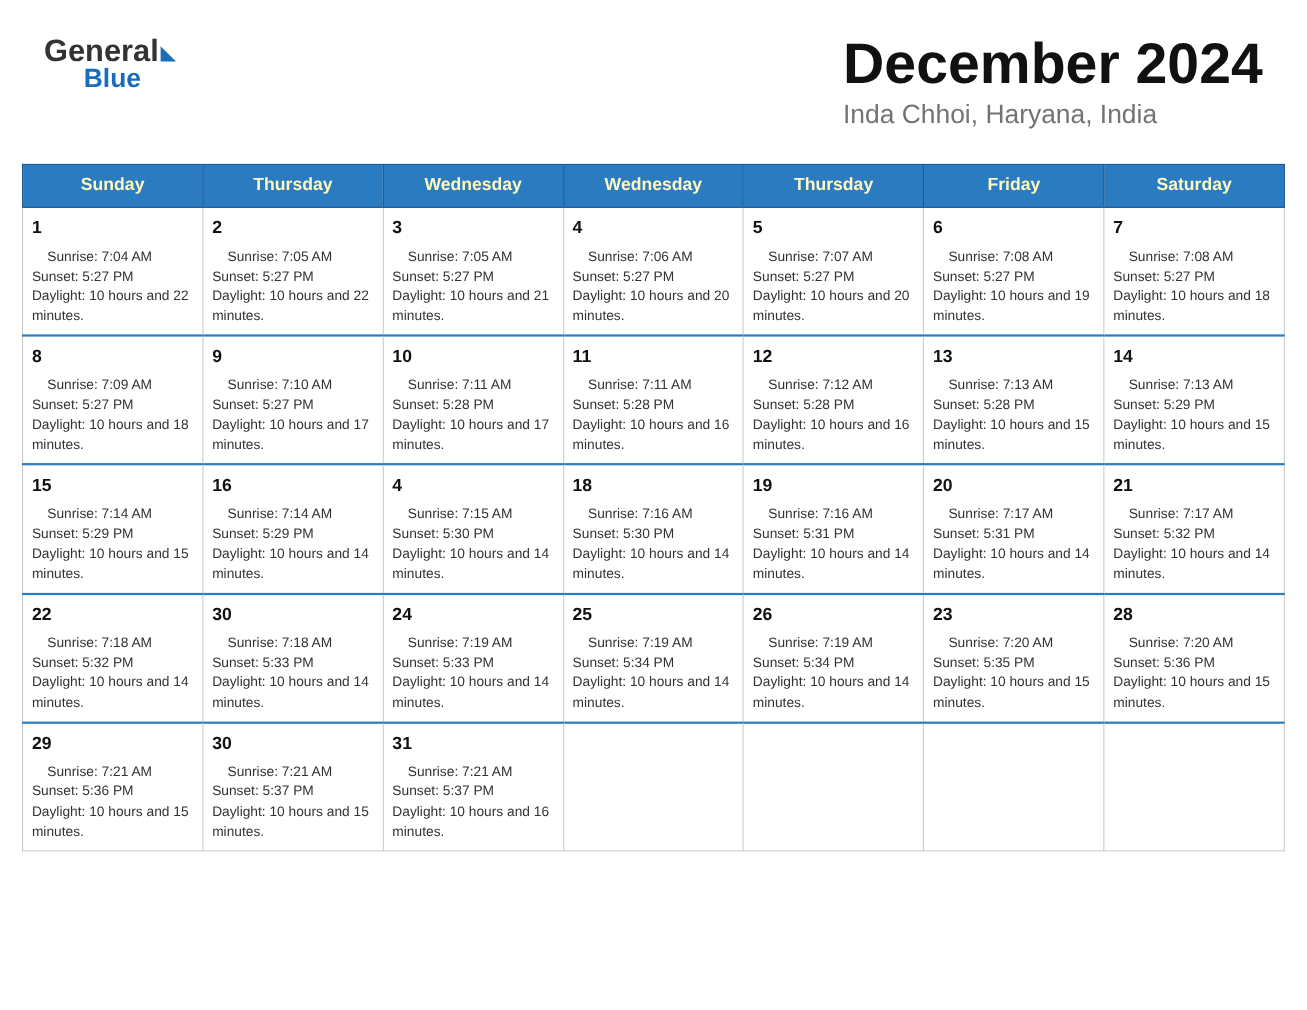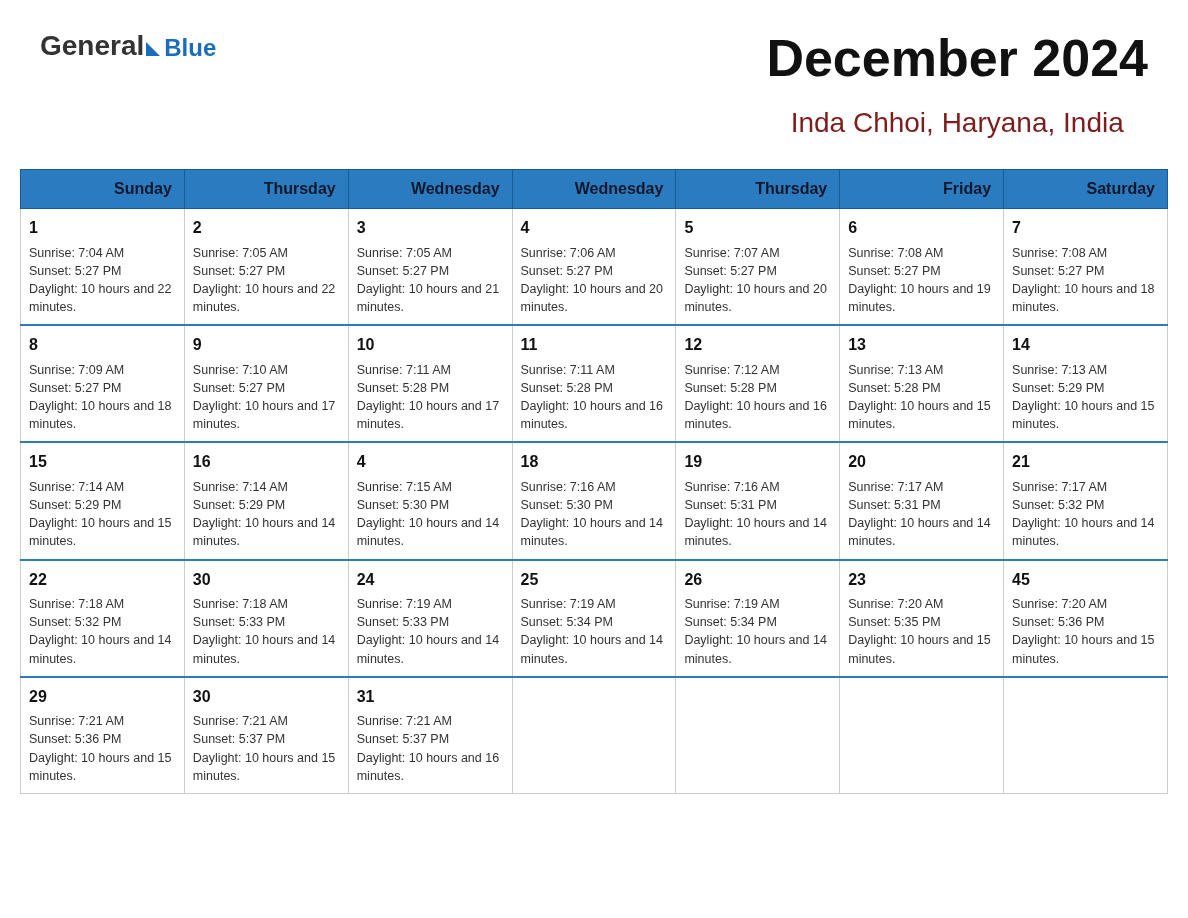--- a/index.html
+++ b/index.html
@@ -12,22 +12,22 @@
     }
     .header {
       display: flex;
       justify-content: space-between;
       align-items: flex-start;
       margin-bottom: 20px;
       padding: 10px 20px;
     }
     .logo {
       display: flex;
-      flex-direction: row;
-      align-items: flex-end;
+      flex-direction: column;
+      align-items: center;
     }
     .logo-top {
       display: flex;
       align-items: center;
     }
     .logo-general {
       font-size: 28px;
       font-weight: bold;
       color: #333;
     }
@@ -41,45 +41,45 @@
       margin-top: 5px;
     }
     .logo-blue {
       font-size: 24px;
       font-weight: bold;
       color: #1a6dba;
       margin-top: -4px;
       margin-left: 4px;
     }
     .title-section {
-      text-align: center;
+      text-align: left;
     }
     .month-title {
       font-size: 52px;
       font-weight: bold;
       color: #111;
       line-height: 1.1;
     }
     .location {
-      font-size: 28px;
-      color: #7f1d1d;
-      margin-top: 20px;
+      font-size: 24px;
+      color: #737373;
+      margin-top: 4px;
     }
     .calendar {
       width: 100%;
       border-collapse: collapse;
       border: 1px solid #aaa;
     }
     .calendar th {
       background-color: #2a7bbf;
-      color: #0f172a;
+      color: #fef9c3;
       font-size: 16px;
       font-weight: bold;
       padding: 10px 12px;
-      text-align: right;
+      text-align: center;
       border: 1px solid #1a5a9a;
     }
     .calendar td {
       vertical-align: top;
       padding: 8px;
       border: 1px solid #ccc;
       width: 14.28%;
       min-height: 100px;
       font-size: 13px;
       color: #222;
@@ -89,20 +89,21 @@
       font-size: 16px;
       font-weight: bold;
       color: #111;
       display: block;
       margin-bottom: 4px;
     }
     .day-info {
       font-size: 12.5px;
       color: #333;
       line-height: 1.45;
+      margin-left: 14px;
     }
     .row-divider td {
       border-top: 2px solid #2a7bbf;
     }
     .empty-cell {
       background: #fff;
     }
   </style>
 </head>
 <body>
@@ -243,21 +244,21 @@
       </td>
         <td>
         <span class="day-num">26</span>
         <span class="day-info">Sunrise: 7:19 AM<br>Sunset: 5:34 PM<br>Daylight: 10 hours and 14 minutes.</span>
       </td>
         <td>
         <span class="day-num">23</span>
         <span class="day-info">Sunrise: 7:20 AM<br>Sunset: 5:35 PM<br>Daylight: 10 hours and 15 minutes.</span>
       </td>
         <td>
-        <span class="day-num">45</span>
+        <span class="day-num">28</span>
         <span class="day-info">Sunrise: 7:20 AM<br>Sunset: 5:36 PM<br>Daylight: 10 hours and 15 minutes.</span>
       </td>
       </tr>
       <tr class="row-divider">
         <td>
         <span class="day-num">29</span>
         <span class="day-info">Sunrise: 7:21 AM<br>Sunset: 5:36 PM<br>Daylight: 10 hours and 15 minutes.</span>
       </td>
         <td>
         <span class="day-num">30</span>

